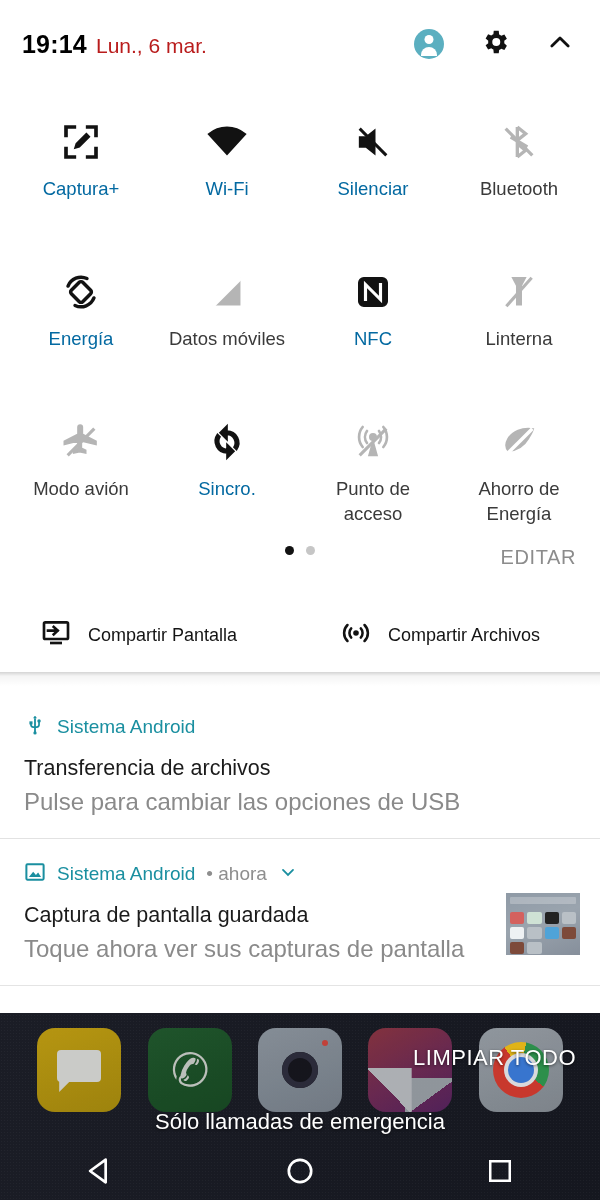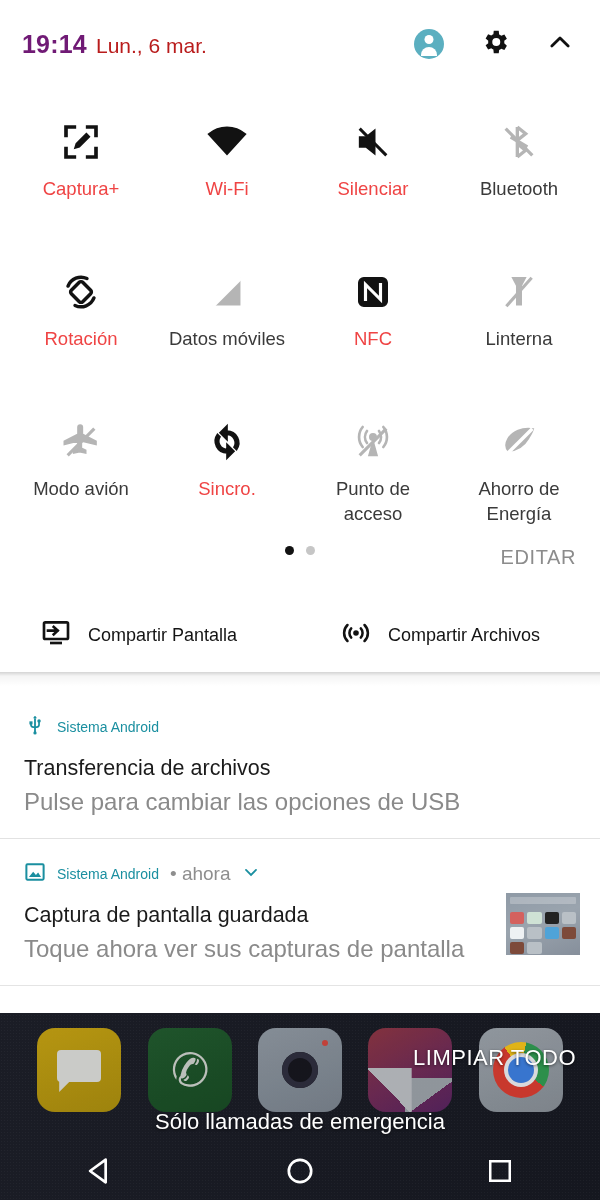--- a/index.html
+++ b/index.html
@@ -29,21 +29,21 @@
     position:absolute; top:0; left:0; width:600px; height:1013px;
     background:#ffffff; z-index:2;
   }
 
   
   .header{
     height:88px; display:flex; align-items:center;
     padding:0 26px 0 22px;
   }
   .clockwrap{ display:flex; align-items:baseline; gap:9px; flex:1; }
-  .clock{ font-size:25px; font-weight:bold; color:#701a75; letter-spacing:.2px; }
+  .clock{ font-size:25px; font-weight:bold; color:#000000; letter-spacing:.2px; }
   .date { font-size:21px; color:#b91c1c; }
   .hdr-icons{ display:flex; align-items:center; gap:36px; }
 
   .avatar{
     width:30px; height:30px; border-radius:50%;
     background:#5bafc0; position:relative; display:block;
   }
   .avatar::before{
     content:""; position:absolute; left:50%; top:6px; transform:translateX(-50%);
     width:9px; height:9px; border-radius:50%; background:#fff;
@@ -63,21 +63,21 @@
     height:150px;
     display:flex; flex-direction:column; align-items:center;
     padding-top:20px;
     cursor:default;
   }
   .tile .glyph{
     height:52px; display:flex; align-items:center; justify-content:center;
   }
   .tile .tlabel{
     margin-top:8px; font-size:18.5px; line-height:25px; text-align:center;
-    color:#ef4444; max-width:130px;
+    color:#0369a1; max-width:130px;
   }
   .tile.off .tlabel{ color:#3a3a3a; }
   .on  svg{ fill:#121212; stroke:#121212; }
   .off svg{ fill:#b5b5b5; stroke:#b5b5b5; }
 
   
   .pager-row{
     height:52px; display:flex; align-items:flex-start;
     padding:0 24px 0 9px; position:relative;
   }
@@ -106,21 +106,21 @@
     background:linear-gradient(to bottom, rgba(0,0,0,.17) 0px, rgba(0,0,0,.045) 4px, rgba(0,0,0,0) 14px);
   }
 
   
   .notif{
     padding:22px 22px 22px 24px;
     position:relative; background:#fff;
   }
   .notif + .notif{ border-top:1px solid #e2e2e2; }
   .nhead{ display:flex; align-items:center; gap:11px; }
-  .napp{ font-size:14px; color:#1a8fa0; }
+  .napp{ font-size:19px; color:#1a8fa0; }
   .nmeta{ font-size:19px; color:#8e8e8e; }
   .ntitle{ font-size:21.5px; color:#1b1b1b; margin-top:16px; }
   .nbody { font-size:24px;  color:#8a8a8a; margin-top:7px; }
   .nbig{ position:absolute; right:20px; top:54px; width:74px; height:62px; }
 
   
   .thumb{
     width:100%; height:100%;
     background:linear-gradient(160deg,#8f9aa6 0%,#9aa4ae 45%,#868f9b 100%);
     position:relative; overflow:hidden; filter:blur(.35px);
@@ -276,21 +276,21 @@
       <span class="tlabel">Bluetooth</span>
     </div>
 
     <div class="tile on">
       <span class="glyph">
         <svg width="42" height="42" viewBox="0 0 24 24">
           <rect x="7.4" y="7.4" width="9.2" height="9.2" rx="1.4" transform="rotate(45 12 12)" fill="none" stroke="#121212" stroke-width="2"></rect>
           <path d="M4.6 8.6A8 8 0 0 1 15.4 4.3M19.4 15.4A8 8 0 0 1 8.6 19.7" fill="none" stroke="#121212" stroke-width="2" stroke-linecap="round"></path>
         </svg>
       </span>
-      <span class="tlabel">Rotación</span>
+      <span class="tlabel">Energía</span>
     </div>
 
     <div class="tile off">
       <span class="glyph">
         <svg width="38" height="38" viewBox="0 0 24 24">
           <path d="M20 4v16H4z" fill="#b5b5b5"></path>
           <path d="M3 21 21 3" stroke="#fff" stroke-width="2.2"></path>
         </svg>
       </span>
       <span class="tlabel">Datos móviles</span>

